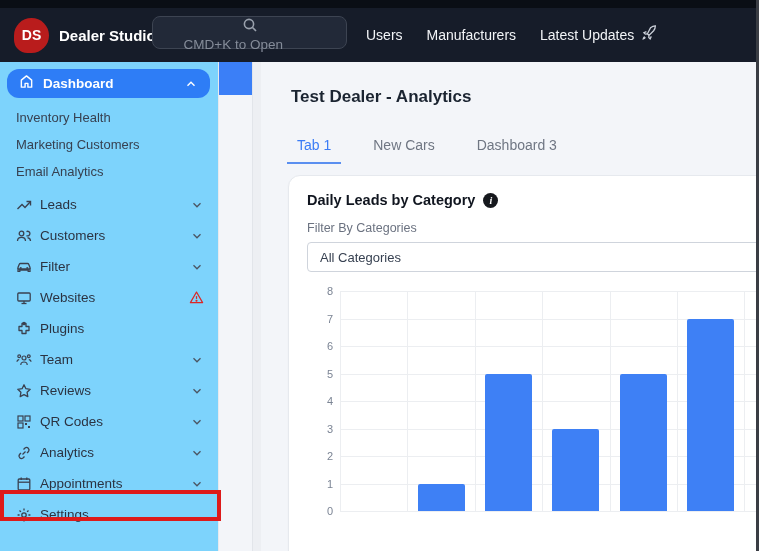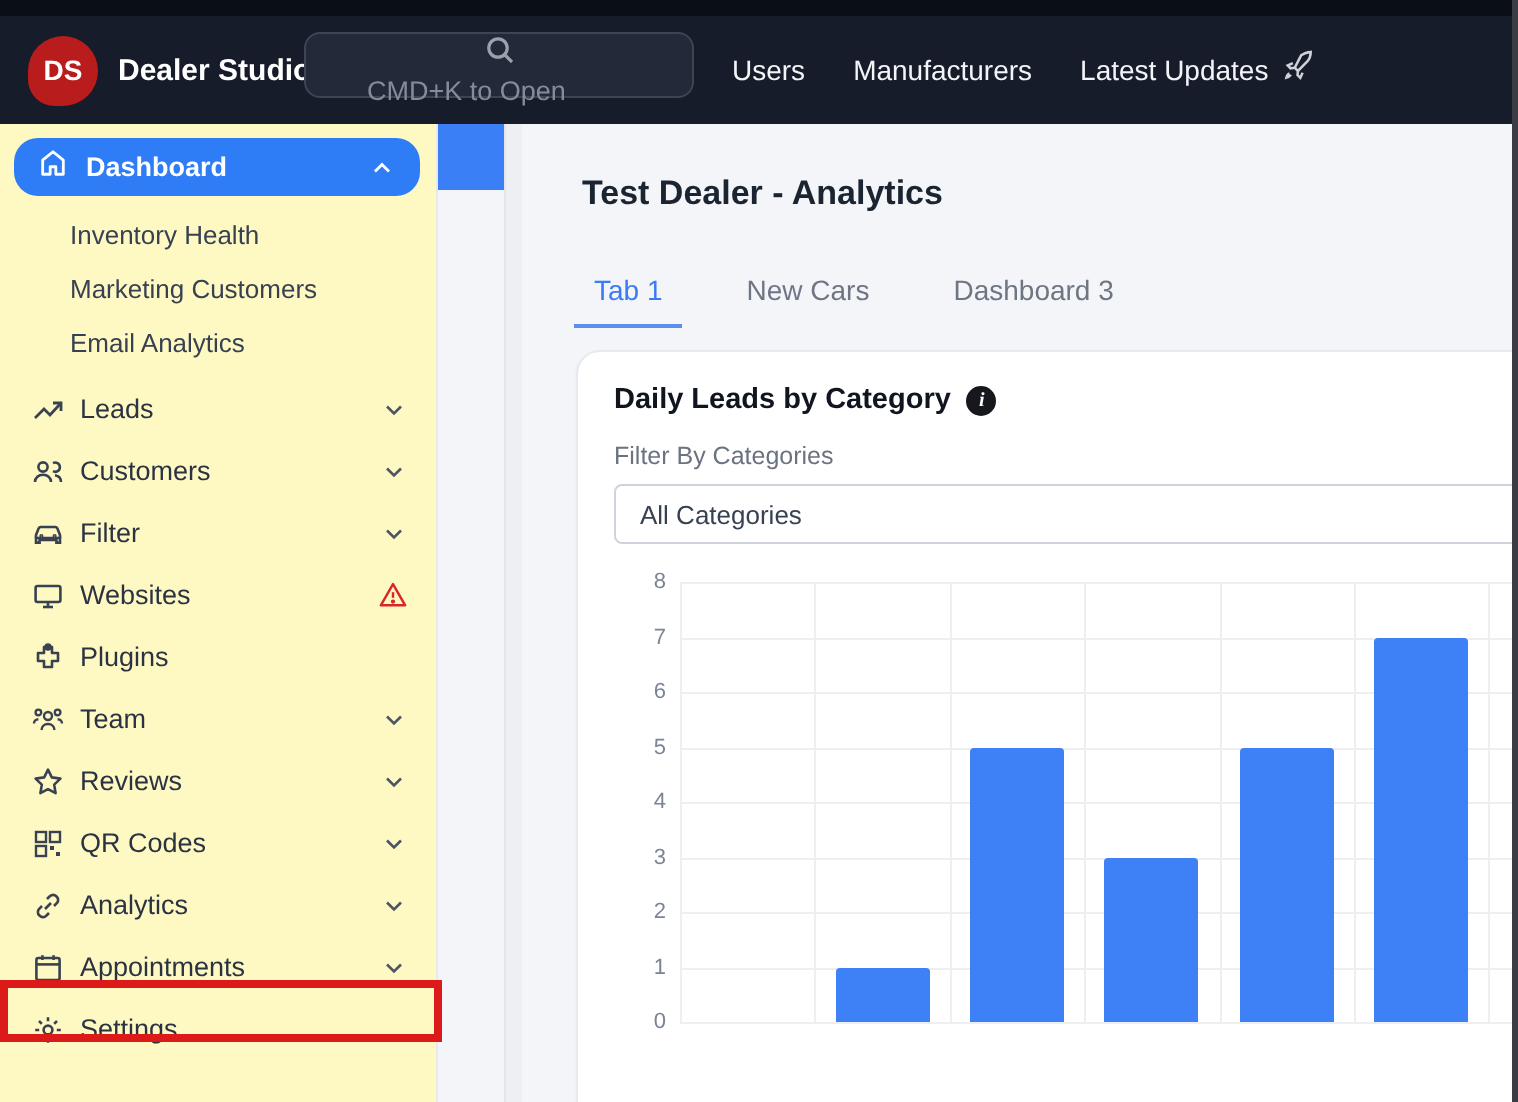--- a/index.html
+++ b/index.html
@@ -20,34 +20,34 @@
   .searchbox input { background:transparent; border:none; outline:none; color:#c6cbd4;
     font-size:13.5px; margin-left:8px; width:140px; font-family:inherit; }
   .searchbox input::placeholder { color:#858c99; }
   .topnav { position:absolute; left:366px; top:0; height:54px; display:flex;
     align-items:center; gap:24px; }
   .topnav .navitem { color:#f2f4f7; font-size:14px; cursor:pointer; display:flex;
     align-items:center; gap:7px; white-space:nowrap; }
 
   
   .app-row { position:absolute; left:0; top:62px; width:759px; height:489px; display:flex; }
-  .sidebar { width:219px; background:#fef9c3; border-right:1px solid #e7e9ed;
+  .sidebar { width:219px; background:#7dd3fc; border-right:1px solid #e7e9ed;
     position:relative; flex:0 0 219px; }
   .mainpane { flex:1; display:flex; flex-direction:row; min-width:0; }
   .bluebar { height:33px; background:#3b7ff7; flex:0 0 33px; }
   .content-row { flex:1; display:flex; min-height:0; }
   .vtrack { width:9px; background:#edeff3; border-left:1px solid #e2e5ea; flex:0 0 9px; }
   .content { flex:1; background:#f3f5f9; padding:23px 0 0 23px; min-width:0; }
 
   
   .dash-btn { margin:7px 8px 0 7px; height:29px; background:#2e7df6; border-radius:12px;
     color:#fff; display:flex; align-items:center; padding:0 12px; cursor:pointer; }
   .dash-btn .lbl { font-weight:bold; font-size:13.5px; margin-left:9px; flex:1; }
   .subitems { margin:6px 0 4px 0; }
-  .subitem { height:27px; display:flex; align-items:center; padding-left:35px;
+  .subitem { height:27px; display:flex; align-items:center; padding-left:16px;
     font-size:13px; color:#374151; cursor:pointer; }
   .nav-item { height:31px; display:flex; align-items:center; padding:0 14px 0 15px;
     font-size:13.5px; color:#2b3342; cursor:pointer; }
   .nav-item .ic { width:17px; display:flex; justify-content:center; color:#3a4150; }
   .nav-item .lbl { margin-left:8px; flex:1; }
   .chev { color:#4b5563; display:flex; }
   .annotation-rect { position:absolute; left:0px; top:428px; width:221px; height:31px;
     border:4px solid #dd1a1a; z-index:20; pointer-events:none; }
 
   

